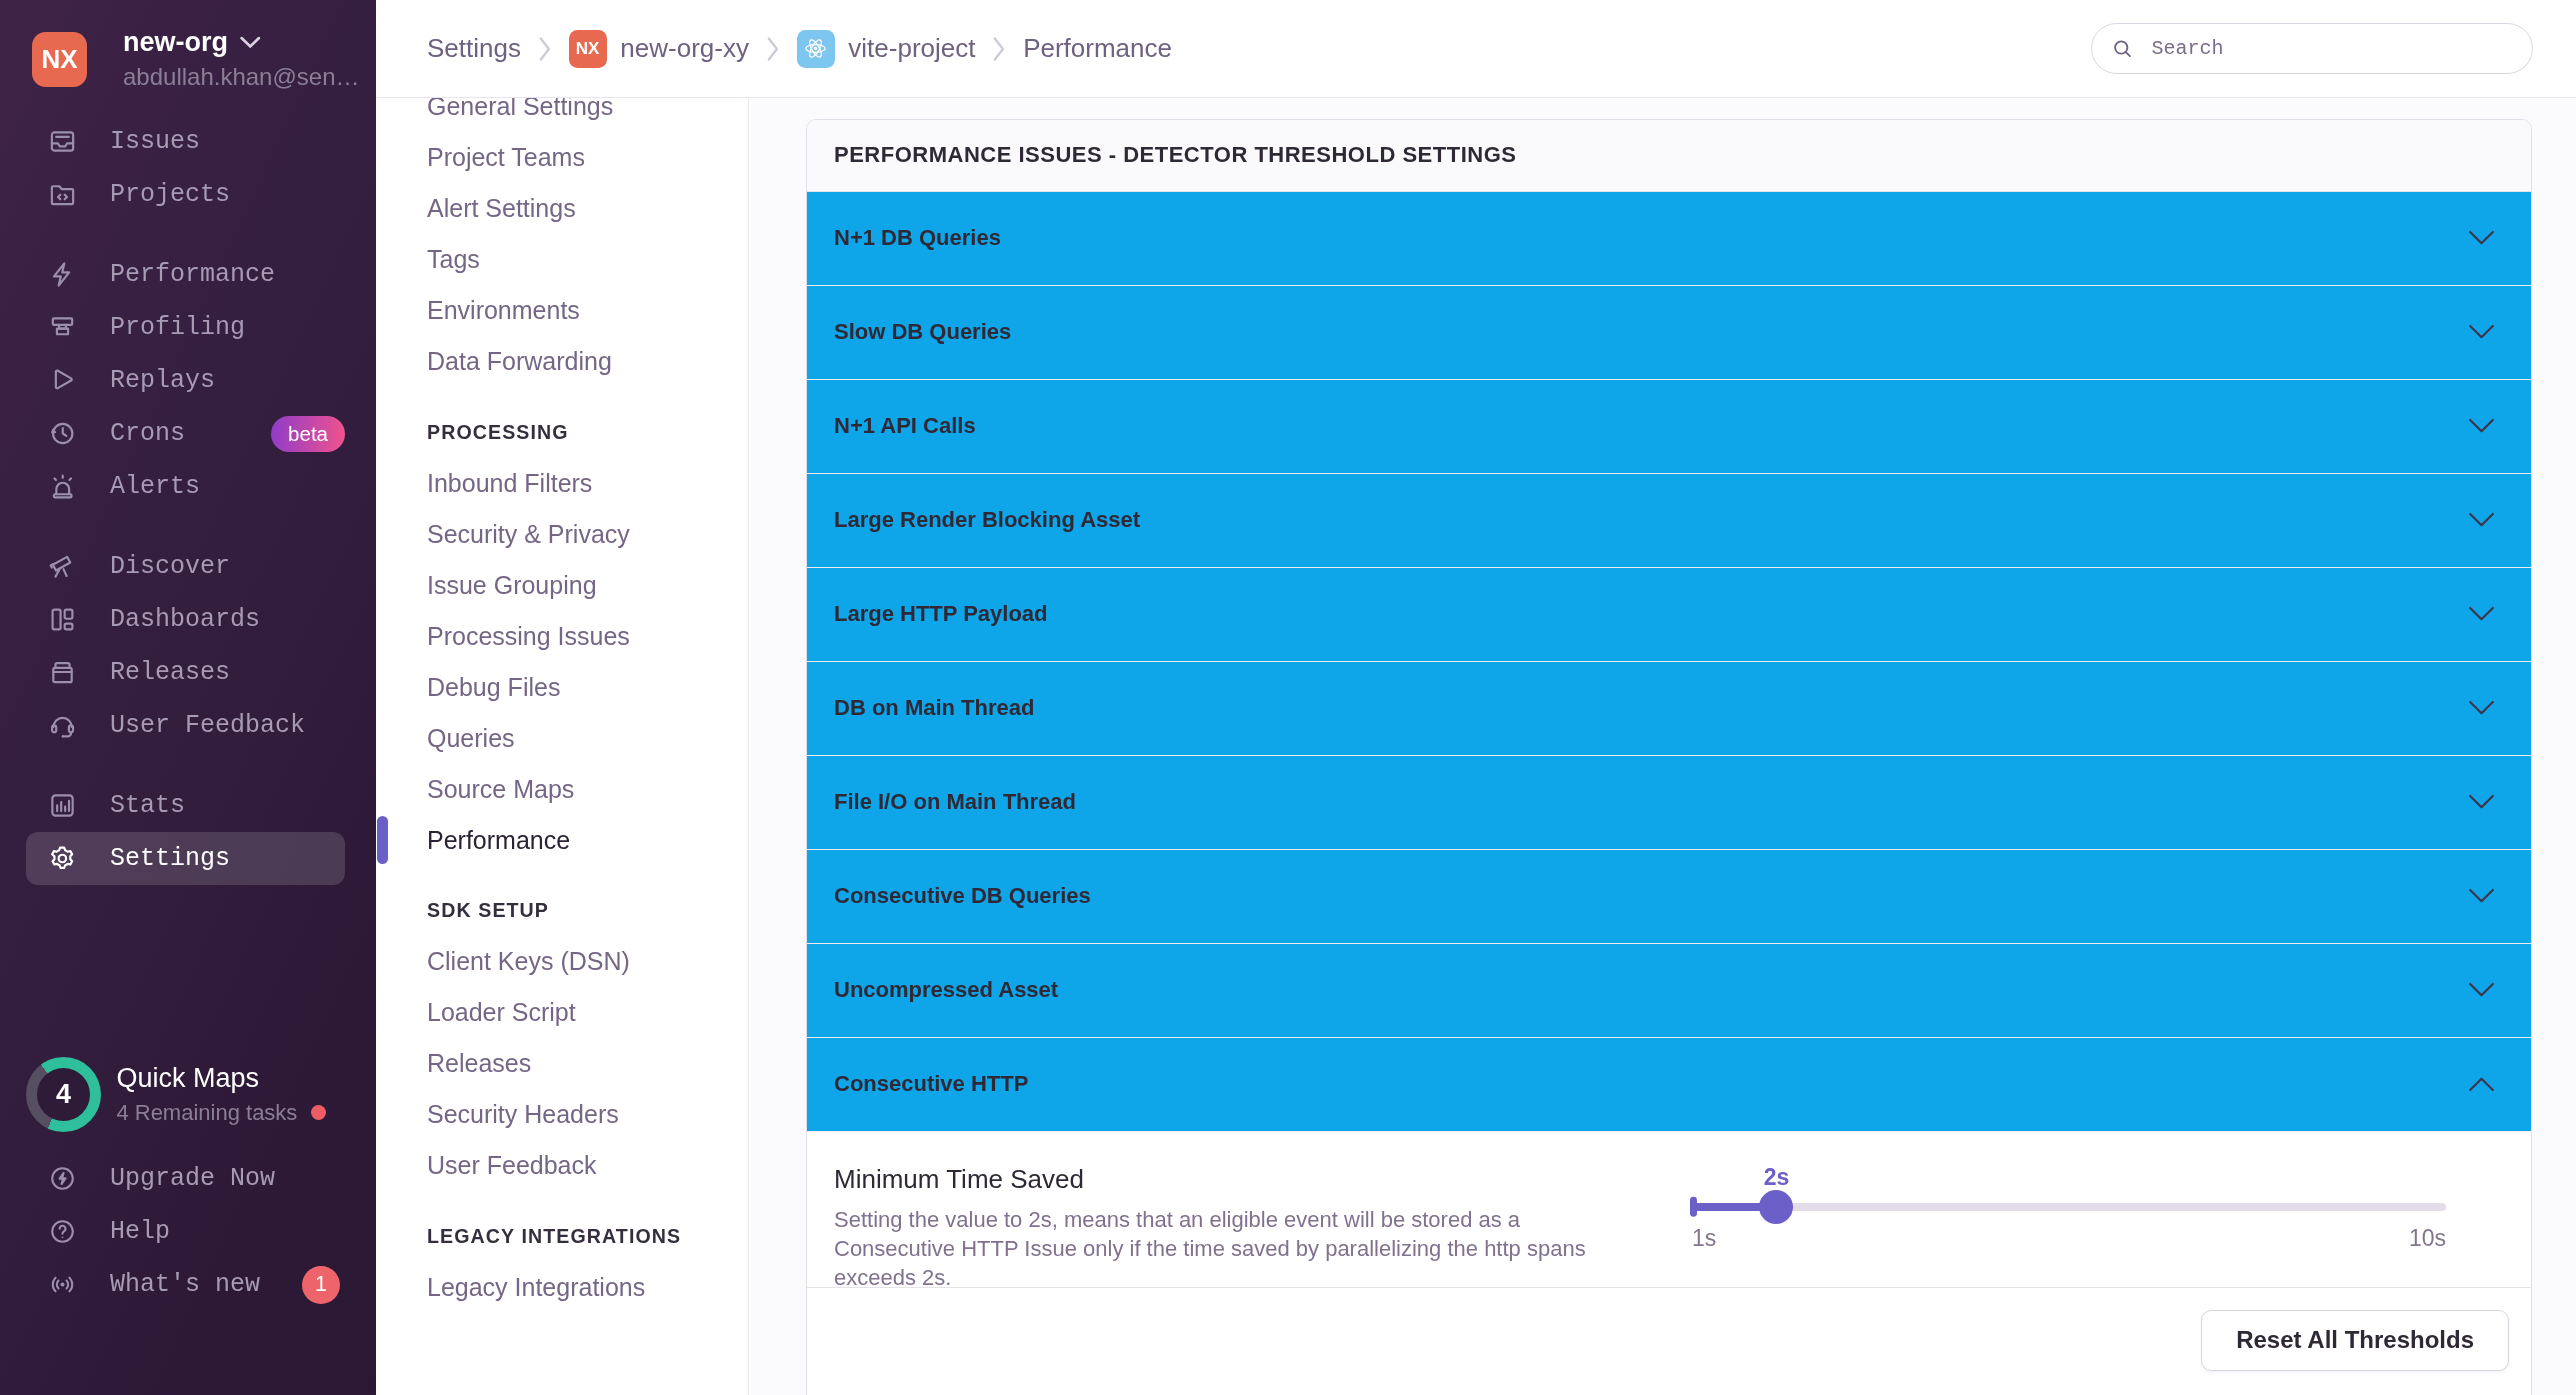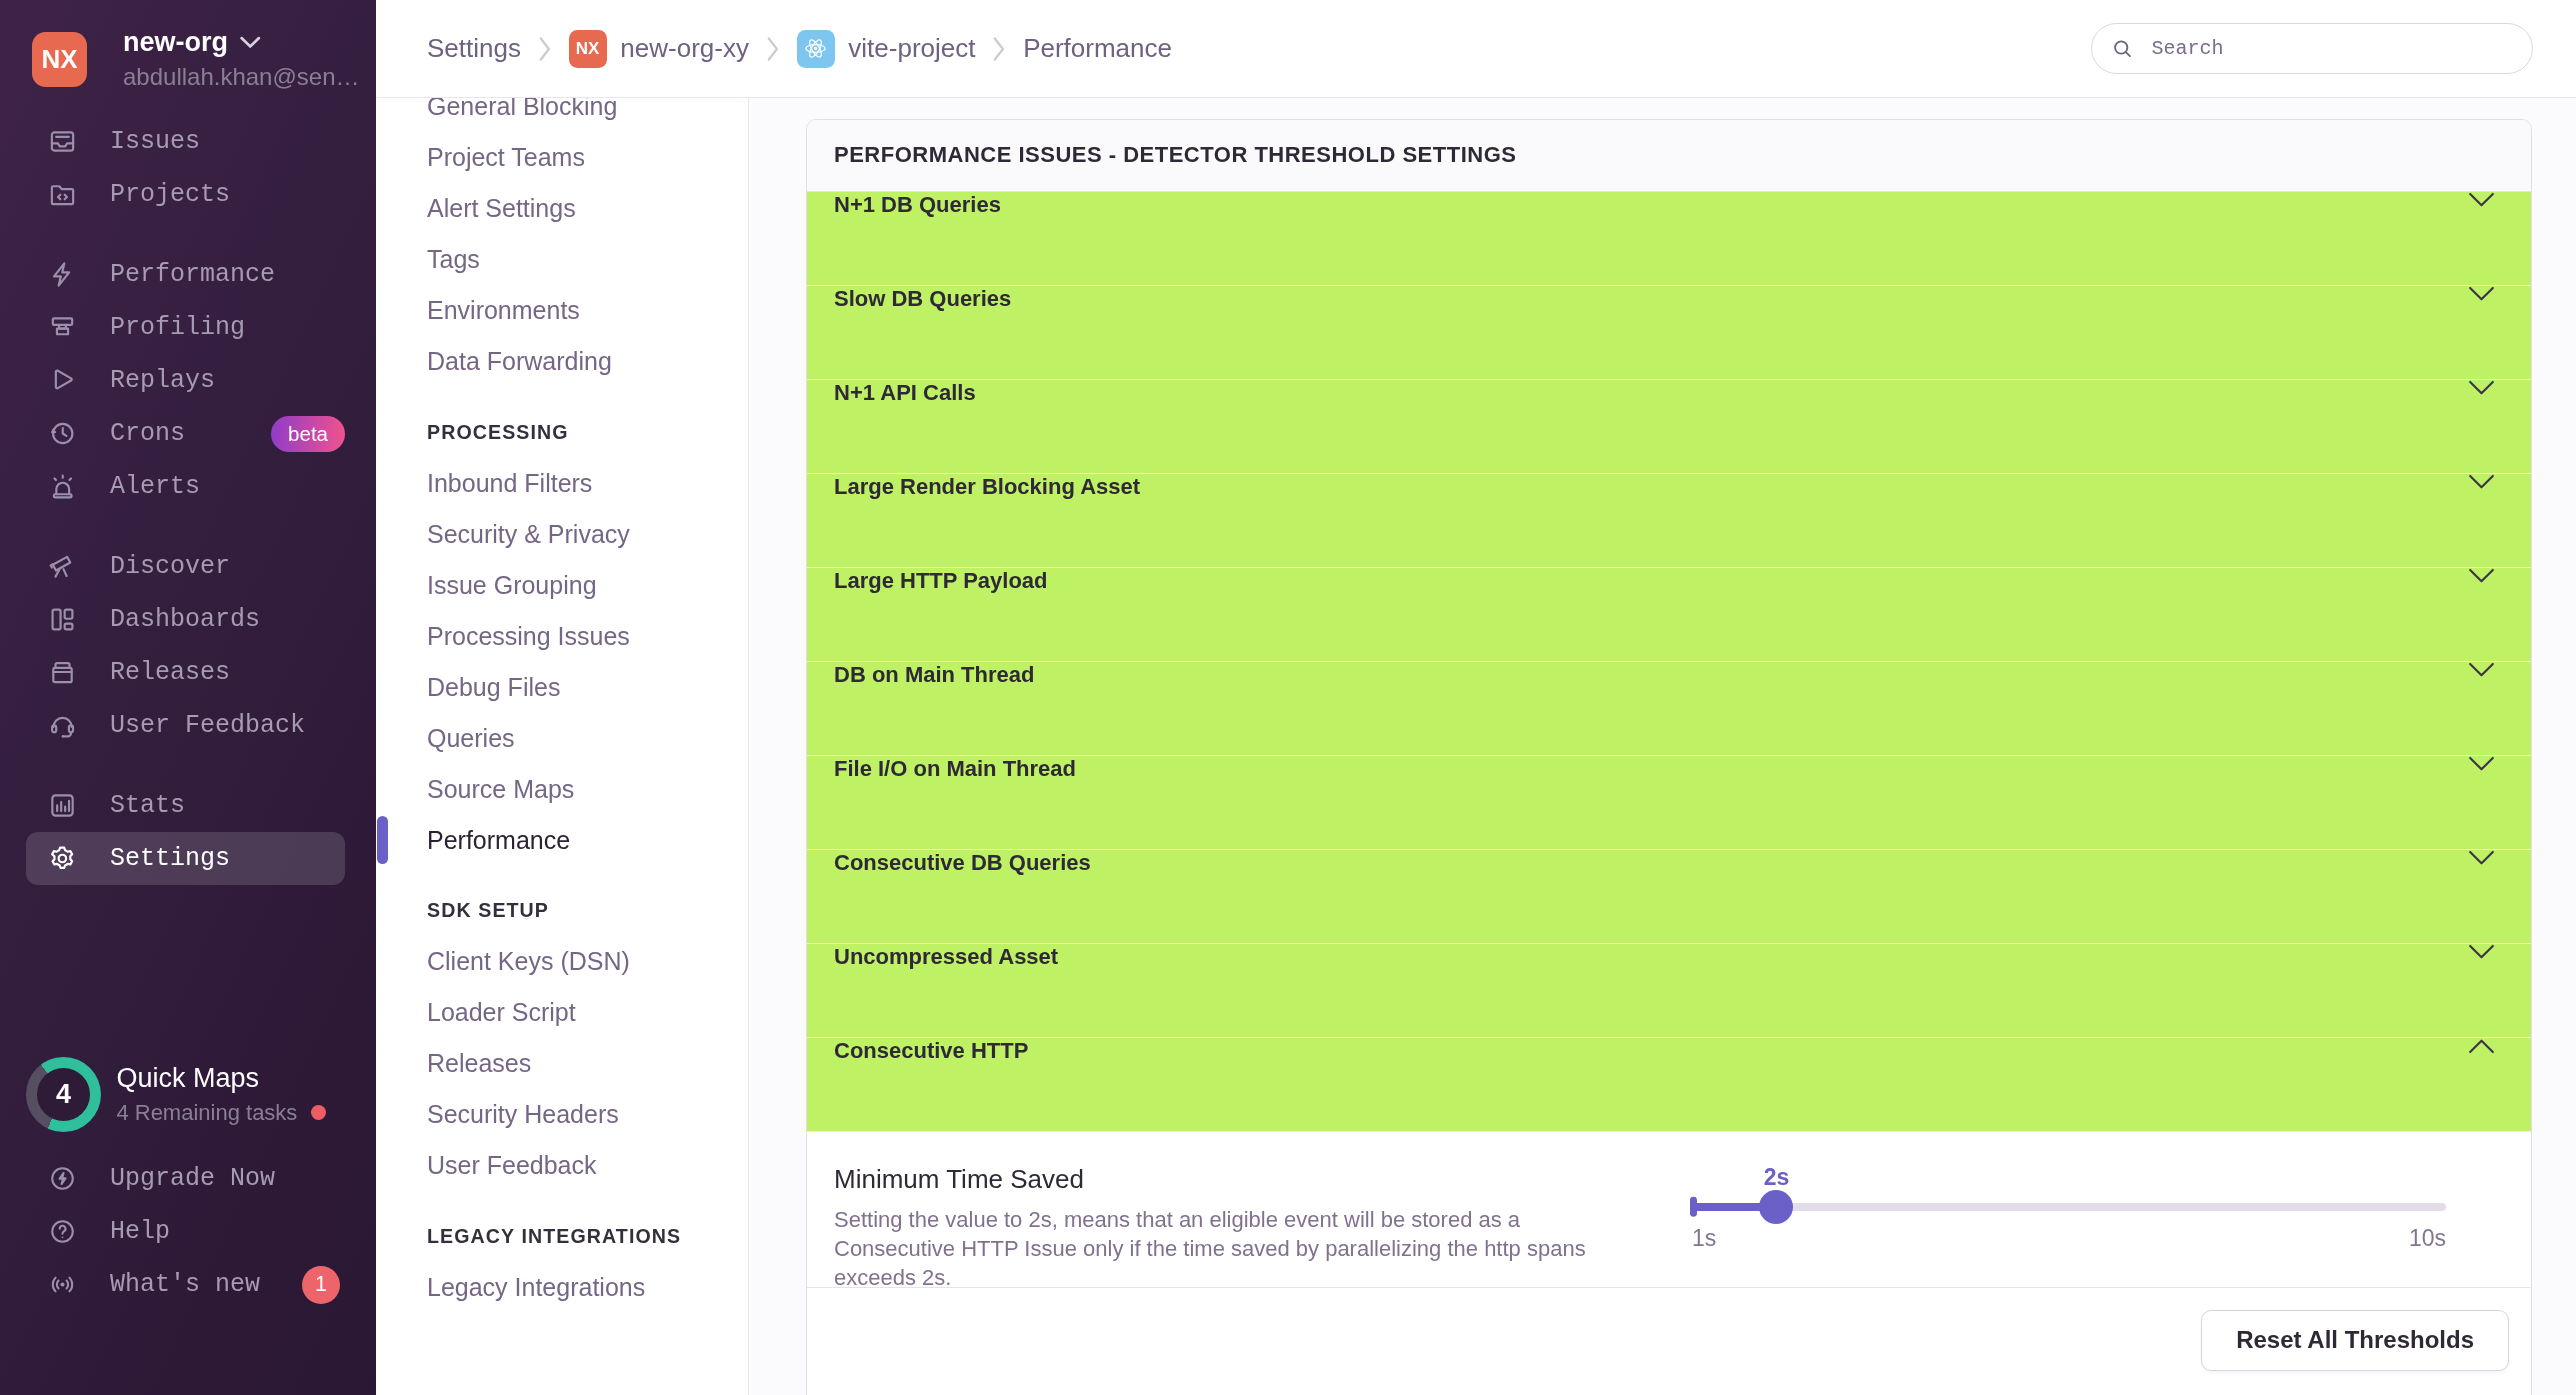--- a/index.html
+++ b/index.html
@@ -82,22 +82,22 @@
   .snav-header{height:51px;margin-top:19.6px;display:flex;align-items:center;font-size:19.6px;
     font-weight:bold;letter-spacing:1.1px;color:#352e3d;}
 
   
   .main{position:fixed;left:751px;top:98px;right:0;bottom:0;background:#fbfafc;}
   .panel{position:absolute;left:55px;top:20.5px;width:1726px;height:1452px;background:#fff;
     border:1.7px solid var(--border);border-radius:10.2px;overflow:hidden;}
   .panel-header{height:72px;background:#faf9fb;border-bottom:1.7px solid #e6e2ea;display:flex;
     align-items:center;padding:0 27px;font-weight:bold;font-size:22px;color:var(--dark);
     letter-spacing:0.5px;}
-  .detector-row{height:94px;display:flex;align-items:flex-start;justify-content:space-between;
-    padding:0 36px 0 27px;border-bottom:1.7px solid var(--rowborder);cursor:pointer;background:#bef264;}
+  .detector-row{height:94px;display:flex;align-items:center;justify-content:space-between;
+    padding:0 36px 0 27px;border-bottom:1.7px solid var(--rowborder);cursor:pointer;background:#0ea5e9;}
   .row-label{font-size:22px;font-weight:bold;color:var(--dark);}
   .chev{width:27px;height:16px;color:#3d3449;transition:transform .1s;}
   .detector-row.expanded .chev{transform:rotate(180deg);}
 
   .detail{display:flex;padding:32px 85px 26px 27px;border-bottom:1.7px solid #e6e2ea;height:156px;}
   .detail-left{width:773px;flex:none;margin-right:85px;}
   .detail-label{font-size:26px;color:var(--dark);}
   .detail-desc{margin-top:10.2px;font-size:22px;line-height:1.32;color:#81718e;}
   .detail-right{flex:1;}
   .slider{position:relative;padding-top:39px;}
@@ -321,21 +321,21 @@
     <svg width="26" height="26" viewBox="0 0 24 24" fill="none" stroke="#6f6180" stroke-width="1.9" stroke-linecap="round">
         <circle cx="10.5" cy="10.5" r="6.3"></circle>
         <path d="M15.2 15.2l4.2 4.2"></path>
       </svg>
     <input type="text" placeholder="Search" style="">
   </div>
 </div>
 
 <div class="settings-nav">
   <div class="snav-list">
-    <div class="snav-item">General Blocking</div>
+    <div class="snav-item">General Settings</div>
     <div class="snav-item">Project Teams</div>
     <div class="snav-item">Alert Settings</div>
     <div class="snav-item">Tags</div>
     <div class="snav-item">Environments</div>
     <div class="snav-item">Data Forwarding</div>
 
     <div class="snav-header">PROCESSING</div>
     <div class="snav-item">Inbound Filters</div>
     <div class="snav-item">Security &amp; Privacy</div>
     <div class="snav-item">Issue Grouping</div>

